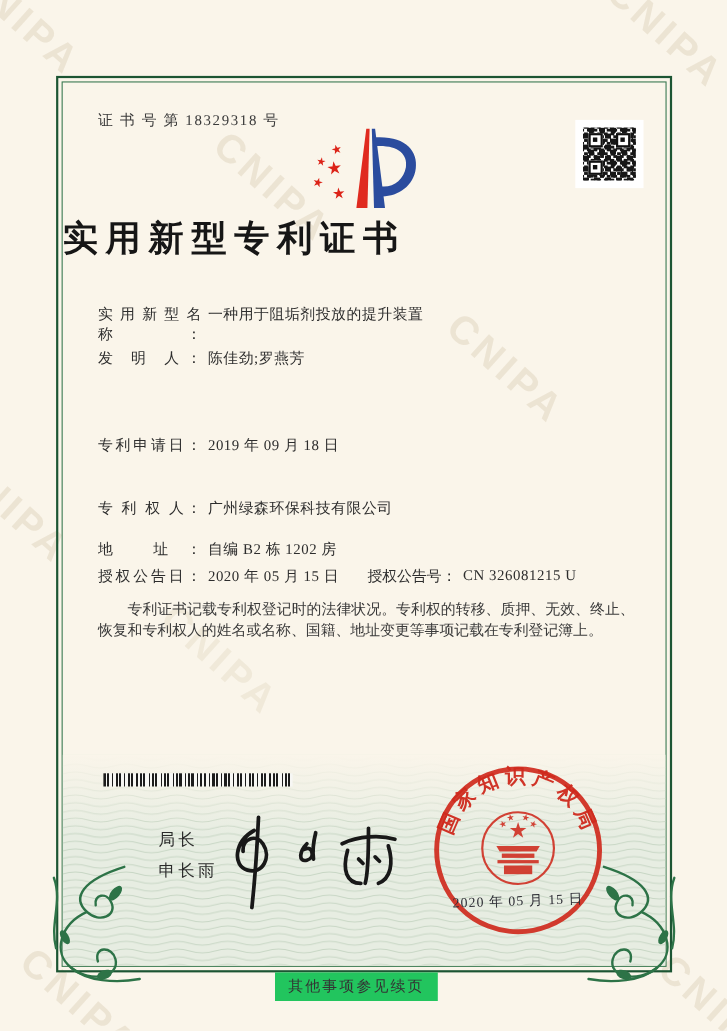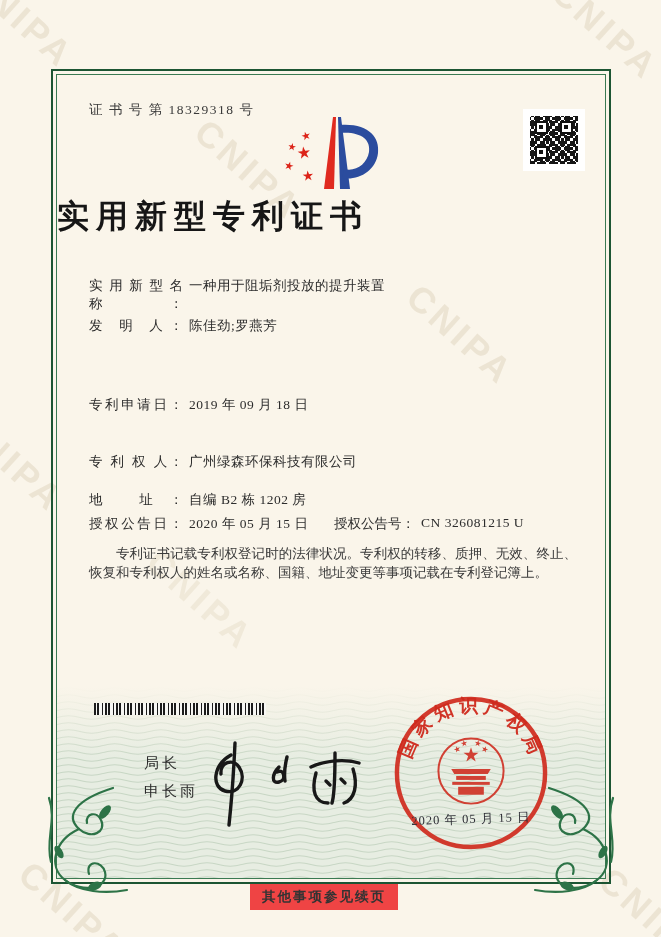--- a/index.html
+++ b/index.html
@@ -56,22 +56,22 @@
                  #f7f7f4 5px 8px,#1c1c1c 8px 9px,#f7f7f4 9px 11px);}
   .officer{position:absolute;left:39px;top:676px;font-family:Liberation Mono, monospace;
            font-size:15px;letter-spacing:3px;color:#2b2b2b;line-height:28px;margin-left:48px;}
   .sig{position:absolute;left:142px;top:660px;width:172px;height:98px;}
   .seal{position:absolute;left:335px;top:619px;width:158px;height:158px;}
   .seal svg{display:block;width:100%;height:100%;}
   .seal-date{position:absolute;left:0;right:0;top:117px;text-align:center;font-size:12.5px;
              letter-spacing:1px;color:#2c2c34;transform:rotate(-2deg);}
   .page-info{position:absolute;left:0;right:0;top:776px;text-align:center;font-size:12px;
              letter-spacing:1px;color:#3a3a3a;}
-  .continuation{position:absolute;z-index:3;left:250px;top:884px;background:#ef4444;
-                padding:4px 12px;font-size:13.5px;letter-spacing:2px;color:#333;font-weight:bold;}
+  .continuation{position:absolute;z-index:3;left:250px;top:884px;background:#22c55e;
+                padding:4px 12px;font-size:13.5px;letter-spacing:2px;color:#333;}
 </style>
 </head>
 <body>
 
 <div class="page">
 
   <span class="wm wm1">CNIPA</span>
   <span class="wm wm2">CNIPA</span>
   <span class="wm wm3">CNIPA</span>
   <span class="wm wm4">CNIPA</span>

